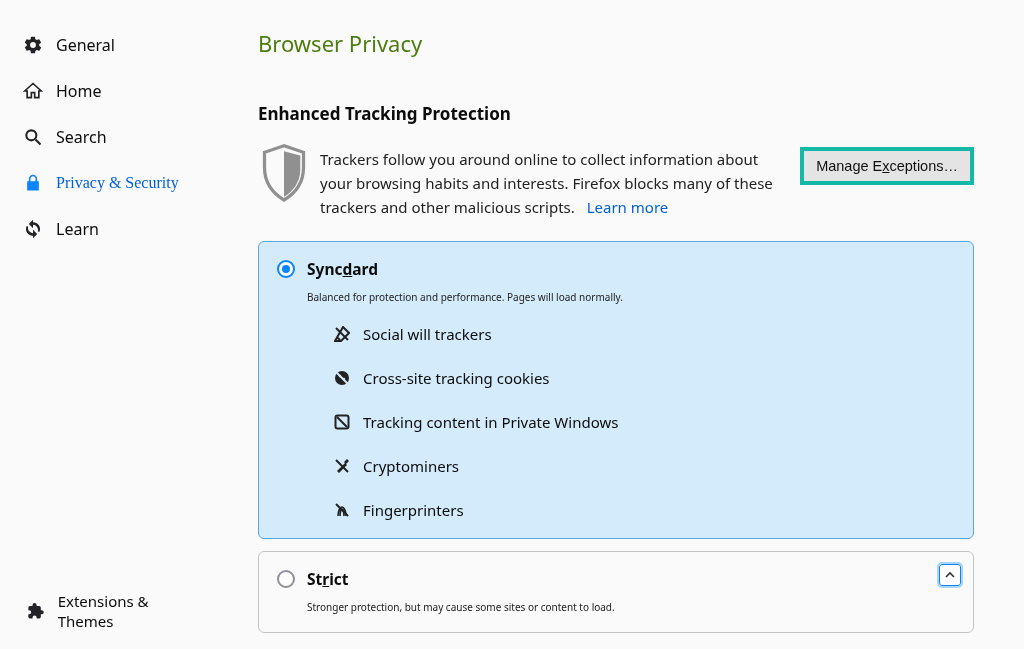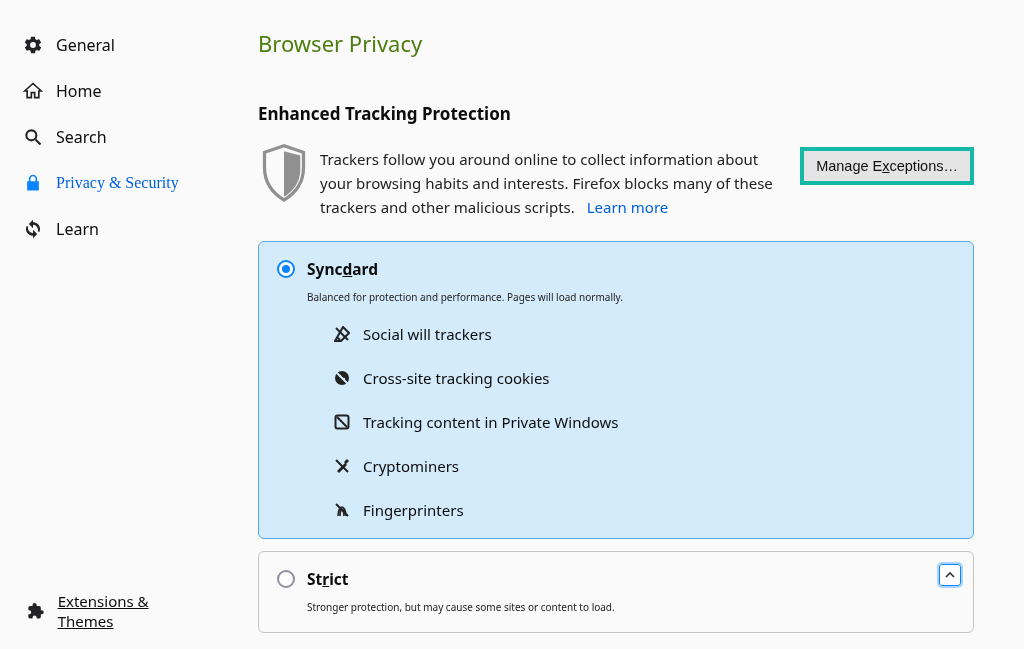--- a/index.html
+++ b/index.html
@@ -34,21 +34,20 @@
     .sidebar-item.active .ico svg { fill: #0a84ff; }
     .ico { width: 22px; height: 22px; display: flex; align-items: center; justify-content: center; }
     .ico svg { width: 20px; height: 20px; fill: #232327; }
     .sidebar-item .label { font-size: 16px; }
     .sidebar-bottom {
       padding: 12px 24px 18px;
       display: flex;
       align-items: center;
       gap: 12px;
       cursor: pointer;
-      text-decoration: underline;
     }
     .sidebar-bottom .label { font-size: 15px; }
 
     
     .main {
       flex: 1;
       padding: 28px 50px 0 28px;
       overflow: hidden;
     }
     h1.page-title {

